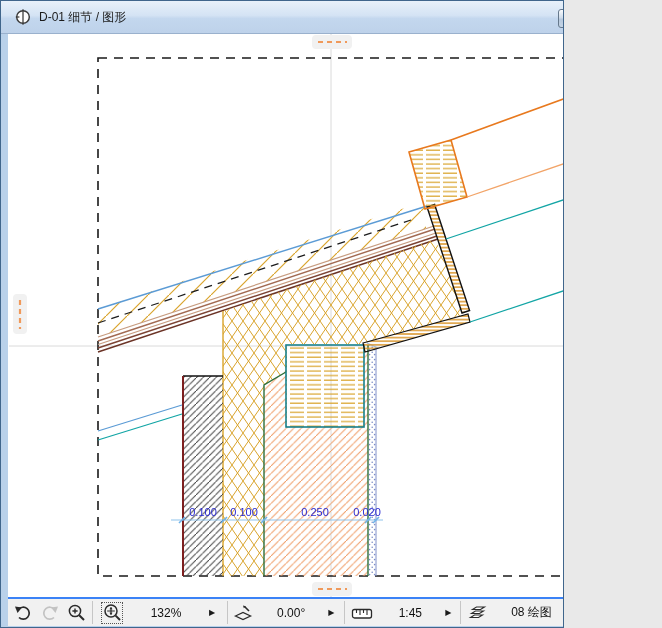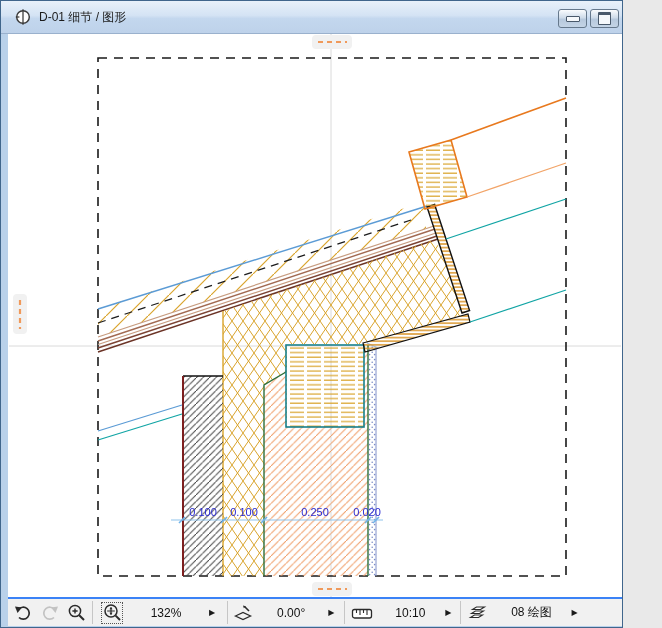--- a/index.html
+++ b/index.html
@@ -1,16 +1,16 @@
 <!DOCTYPE html>
 <html><head>
 <meta charset="utf-8">
 <style>
   html,body{margin:0;padding:0;background:#e9e9e9;font-family:"Liberation Sans",sans-serif;}
-  .window{position:relative;width:623px;height:628px;background:#b9d1ea;border:1px solid #40668c;box-sizing:border-box;overflow:hidden;}
+  .window{position:relative;width:564px;height:628px;background:#b9d1ea;border:1px solid #40668c;box-sizing:border-box;overflow:hidden;}
   
   .titlebar{position:absolute;left:0;top:0;width:660px;height:32px;
     background:linear-gradient(#e8f1fa 0%,#d4e3f4 45%,#c3d7ee 55%,#bed2ea 100%);
     border-bottom:1px solid #9ab1cd;display:flex;align-items:center;}
   .title-icon{width:18px;height:18px;margin-left:13px;flex:0 0 auto;}
   .title-text{margin-left:7px;font-size:12px;color:#1c1c1c;}
   .winbtns{position:absolute;right:8px;top:8px;display:flex;gap:3px;}
   .wbtn{width:29px;height:19px;border-radius:3px;border:1px solid #65788c;
     background:linear-gradient(#fafcfe,#cfdcea 45%,#b7c9dd 55%,#c4d4e6);
     display:flex;align-items:center;justify-content:center;box-sizing:border-box;}
@@ -218,21 +218,21 @@
     </div>
     <span class="tval" style="width:74px">0.00°</span>
     <span class="tarrow">▶</span>
     <div class="tsep" style="margin-left:10px"></div>
     <div class="tool" style="width:26px">
       <svg width="22" height="20" viewBox="0 0 22 20">
         <rect x="1.5" y="6.5" width="19" height="8.5" rx="2" fill="#ffffff" stroke="#2a2a2a" stroke-width="1.3"></rect>
         <path d="M5.5,6.5 V10 M9,6.5 V12 M12.5,6.5 V10 M16,6.5 V12" stroke="#2a2a2a" stroke-width="1.1" fill="none"></path>
       </svg>
     </div>
-    <span class="tval" style="width:70px">10:10</span>
+    <span class="tval" style="width:70px">1:45</span>
     <span class="tarrow">▶</span>
     <div class="tsep" style="margin-left:9px"></div>
     <div class="tool" style="width:26px">
       <svg width="22" height="20" viewBox="0 0 22 20">
         <path d="M5.5,6.5 l4,-2.5 h8 l-4,2.5 Z" fill="#ffffff" stroke="#2a2a2a" stroke-width="1.1"></path>
         <path d="M4.5,10.5 l4,-2.5 h8 l-4,2.5 Z" fill="#ffffff" stroke="#2a2a2a" stroke-width="1.1"></path>
         <path d="M3.5,14.5 l4,-2.5 h8 l-4,2.5 Z" fill="#ffffff" stroke="#2a2a2a" stroke-width="1.1"></path>
       </svg>
     </div>
     <span class="tval" style="width:80px">08 绘图</span>

